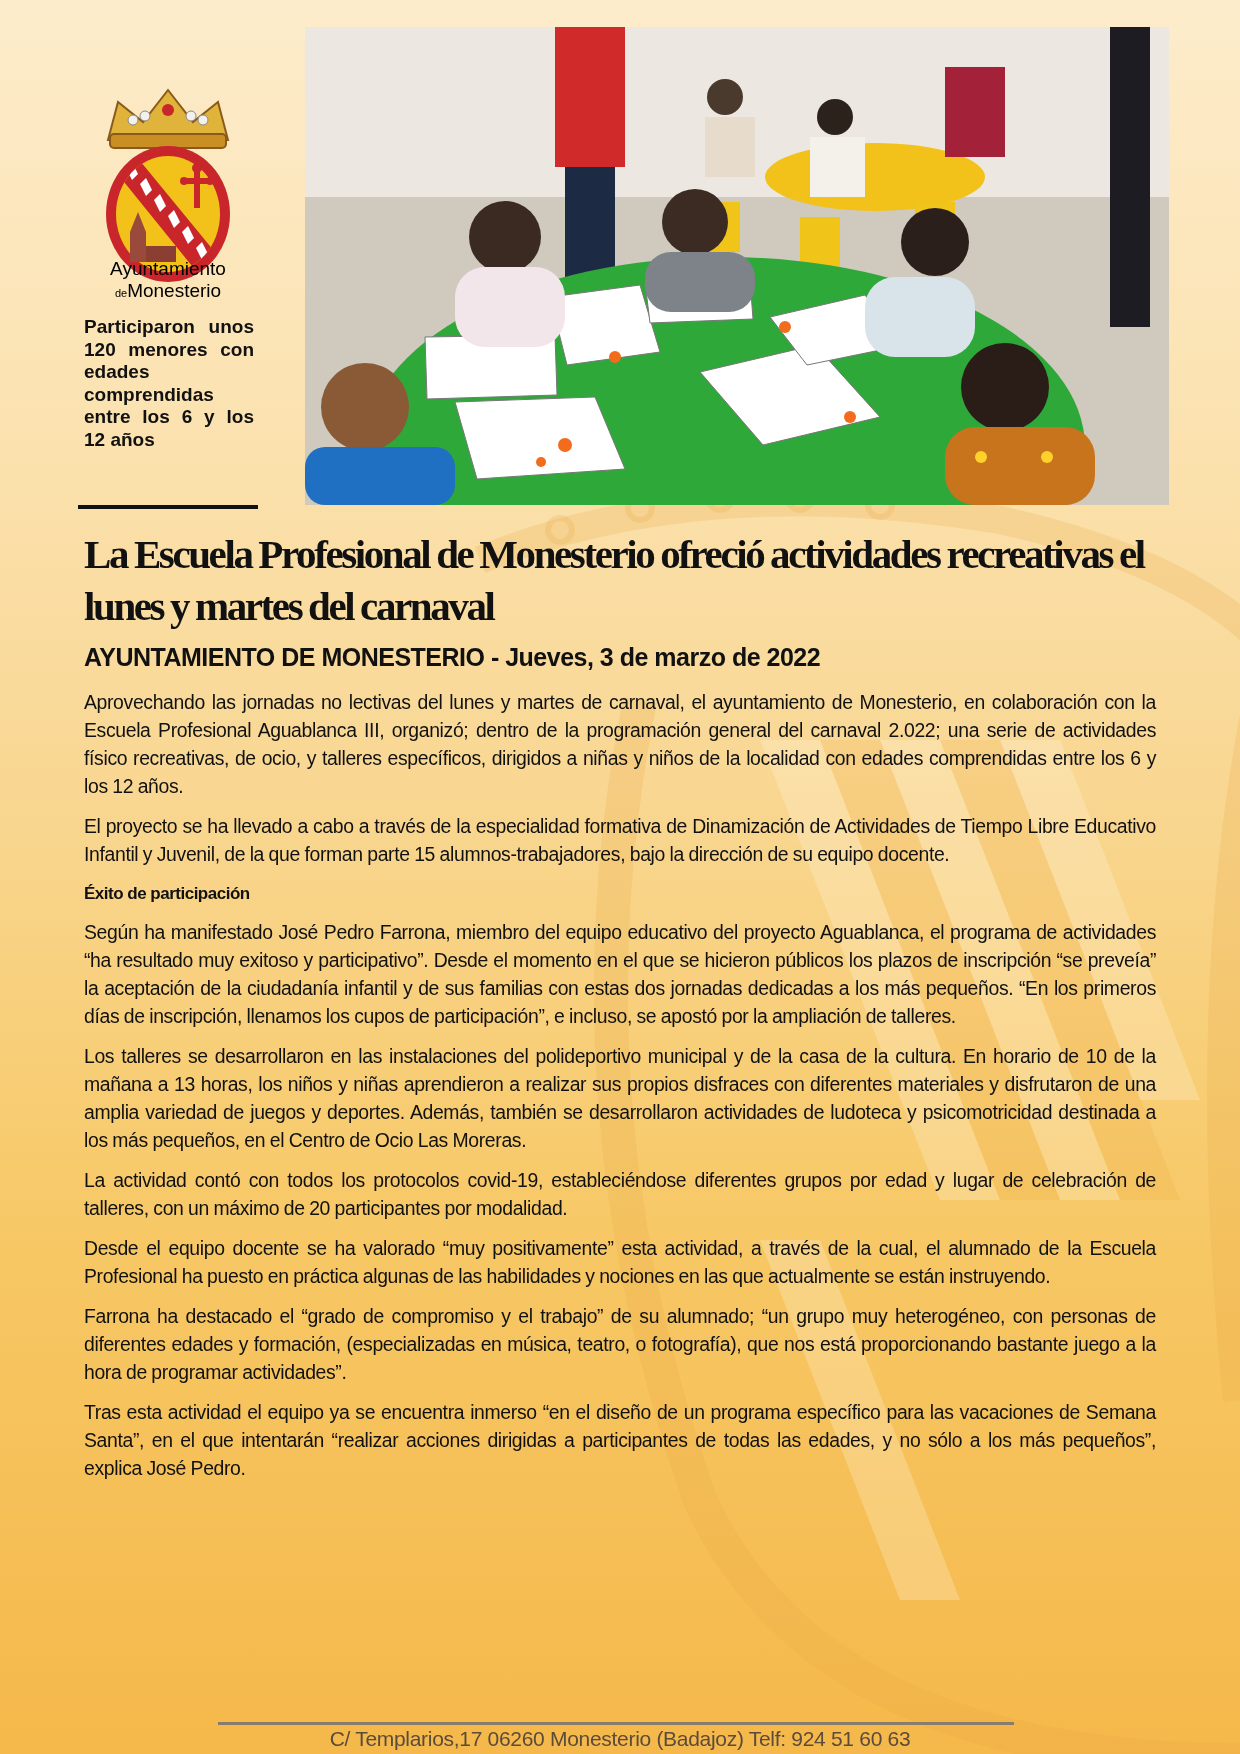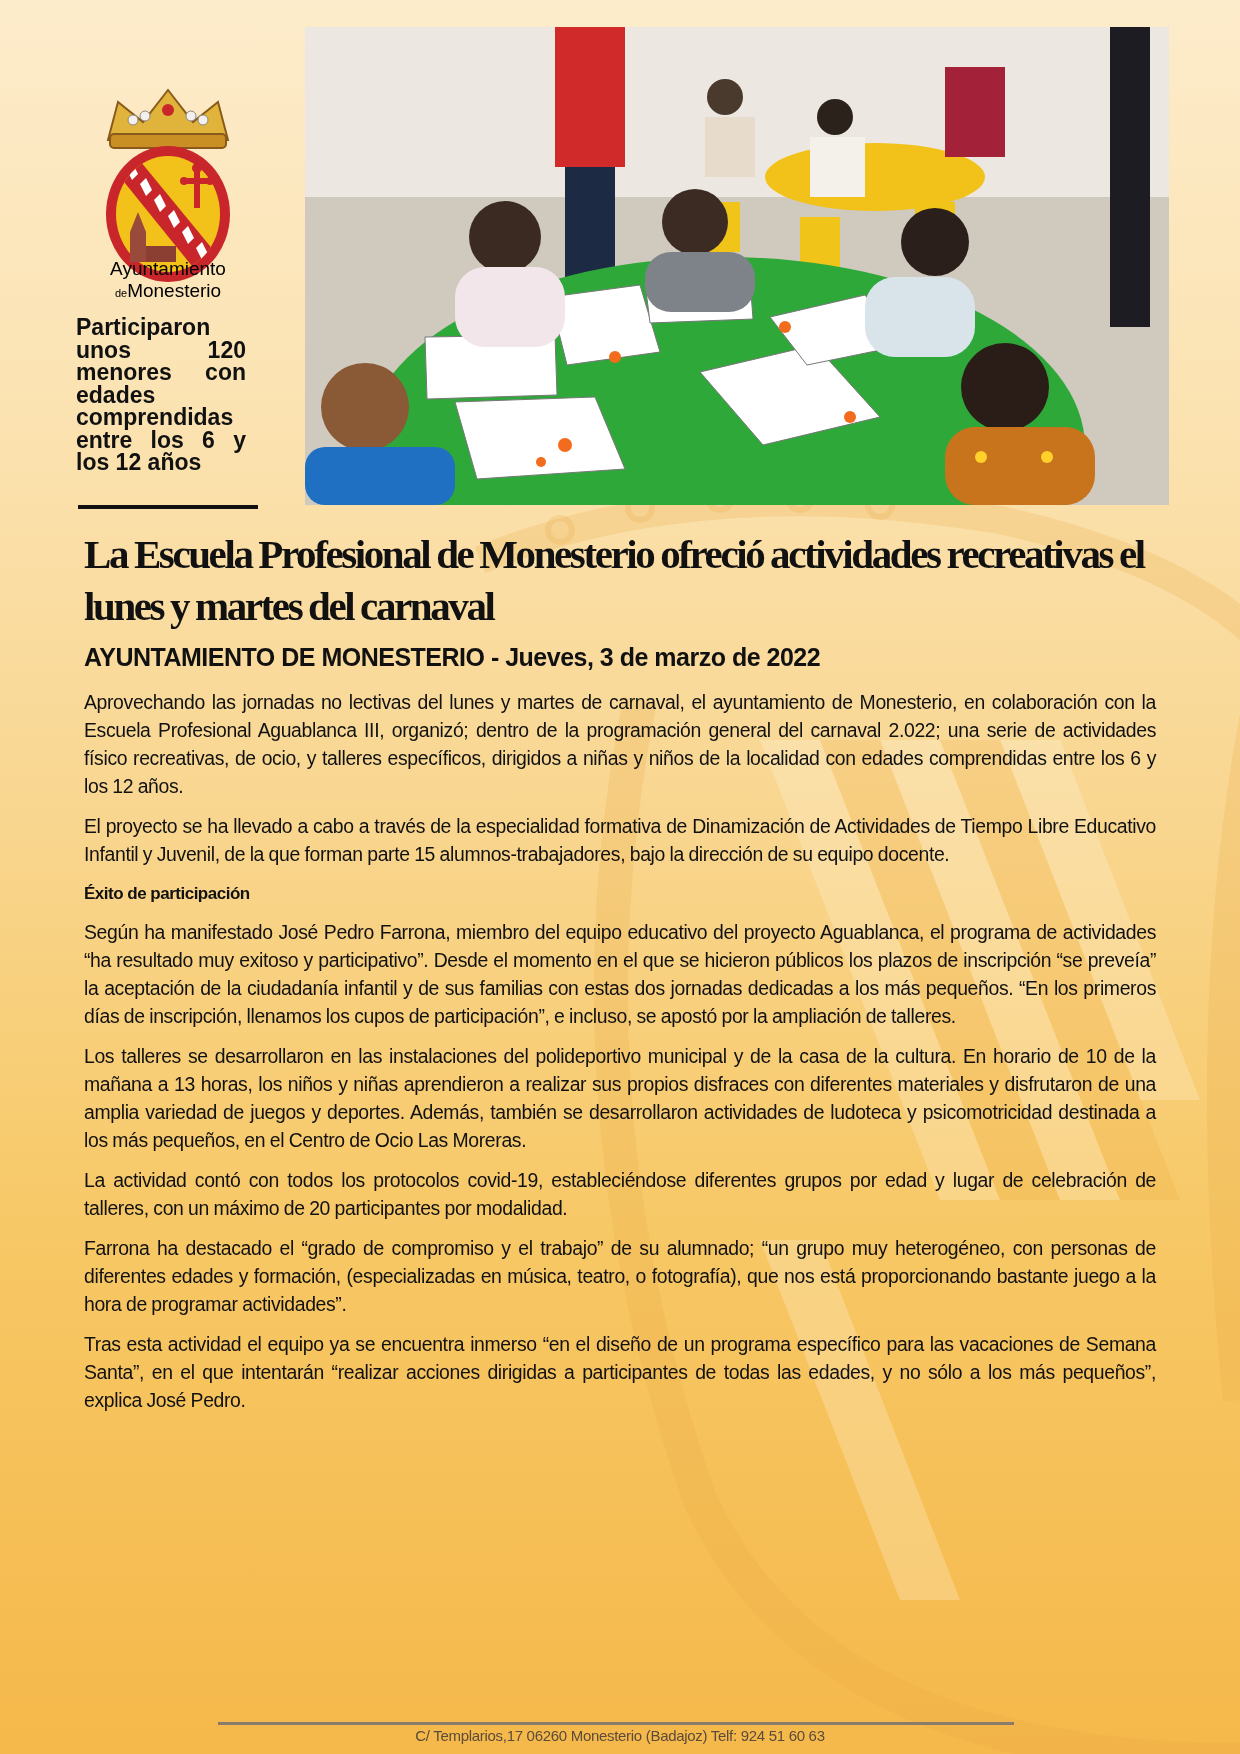--- a/index.html
+++ b/index.html
@@ -6,22 +6,22 @@
     body {
       width: 1240px; height: 1754px; overflow: hidden; position: relative;
       background: linear-gradient(180deg, #fdeccb 0%, #fbe3b3 22%, #f9d792 45%, #f7c866 70%, #f5b84a 100%);
       font-family: "Liberation Sans", sans-serif; color: #111;
     }
     .watermark { position: absolute; left: 0; top: 0; width: 1240px; height: 1754px; pointer-events: none; }
     .logo { position: absolute; left: 88px; top: 62px; width: 160px; height: 240px; }
     .logo-text { position: absolute; left: 76px; top: 258px; width: 184px; text-align: center; color: #000000; font-size: 19px; line-height: 22px; }
     .logo-text .de { font-size: 11px; }
     .sidebar-note {
-      position: absolute; left: 76px; top: 316px; width: 170px;
-      font-family: "Liberation Sans", sans-serif; font-weight: bold; font-size: 23px; line-height: 22.5px;
+      position: absolute; left: 84px; top: 316px; width: 170px;
+      font-family: "Liberation Sans", sans-serif; font-weight: bold; font-size: 19px; line-height: 22.5px;
       text-align: justify; hyphens: manual;
     }
     .sidebar-rule { position: absolute; left: 78px; top: 505px; width: 180px; height: 4px; background: #111; }
     .photo {
       position: absolute; left: 305px; top: 27px; width: 864px; height: 478px;
       background: #e8e2d6; overflow: hidden;
     }
     .title {
       position: absolute; left: 84px; top: 528px; width: 1090px; margin: 0;
       font-family: Liberation Serif, serif; font-weight: bold; font-size: 41px; line-height: 52px;
@@ -35,21 +35,21 @@
     .body-text p {
       margin: 0 8px 12px 0; font-family: "Liberation Sans Narrow", "Liberation Sans", sans-serif; font-size: 19.4px; line-height: 28px;
       text-align: justify; letter-spacing: -0.35px; word-spacing: -0.5px; transform-origin: left;
     }
     .body-text h3 {
       margin: 0 0 10px 0; font-family: "Liberation Sans", sans-serif; font-size: 17px; line-height: 28px; font-weight: bold; letter-spacing: -0.5px;
     }
     .footer-rule { position: absolute; left: 218px; top: 1722px; width: 796px; height: 3px; background: #8a7c6c; }
     .footer-text {
       position: absolute; left: 0; width: 1240px; top: 1727px; text-align: center;
-      font-size: 15px; color: #5b4b3b; letter-spacing: -0.3px;
+      font-size: 21px; color: #5b4b3b; letter-spacing: -0.3px;
     }
   </style>
 </head>
 <body>
 
 <svg class="watermark" viewBox="0 0 1240 1754">
   <g fill="none" stroke="#e8a845" stroke-opacity="0.22">
     <path d="M480 560 Q 700 470 1000 520 Q 1180 560 1260 640" stroke-width="28"></path>
     <circle cx="560" cy="530" r="12" stroke-width="6"></circle>
     <circle cx="640" cy="508" r="12" stroke-width="6"></circle>
@@ -178,18 +178,19 @@
 <h1 class="title">La Escuela Profesional de Monesterio ofreció actividades recreativas el lunes y martes del carnaval</h1>
 <div class="byline">AYUNTAMIENTO DE MONESTERIO -  Jueves, 3 de marzo de 2022</div>
 
 <div class="body-text" id="article-body">
     <p>Aprovechando las jornadas no lectivas del lunes y martes de carnaval, el ayuntamiento de Monesterio, en colabora­ción con la Escuela Profesional Aguablanca III, organizó; dentro de la programación general del carnaval 2.022; una serie de actividades físico recreativas, de ocio, y talleres específicos, dirigidos a niñas y niños de la localidad con edades comprendidas entre los 6 y los 12 años.</p>
     <p>El proyecto se ha llevado a cabo a través de la especialidad formativa de Dinamización de Actividades de Tiempo Libre Educativo Infantil y Juvenil, de la que forman parte 15 alumnos-trabajadores, bajo la dirección de su equipo docente.</p>
     <h3>Éxito de participación</h3>
     <p>Según ha manifestado José Pedro Farrona, miembro del equipo educativo del proyecto Aguablanca, el programa de actividades “ha resultado muy exitoso y participativo”. Desde el momento en el que se hicieron públicos los plazos de inscripción “se preveía” la aceptación de la ciudadanía infantil y de sus familias con estas dos jornadas dedicadas a los más pequeños. “En los primeros días de inscripción, llenamos los cupos de participación”, e incluso, se apostó por la ampliación de talleres.</p>
     <p>Los talleres se desarrollaron en las instalaciones del polideportivo municipal y de la casa de la cultura. En horario de 10 de la mañana a 13 horas, los niños y niñas aprendieron a realizar sus propios disfraces con diferentes materiales y disfrutaron de una amplia variedad de juegos y deportes. Además, también se desarrollaron actividades de ludo­teca y psicomotricidad destinada a los más pequeños, en el Centro de Ocio Las Moreras.</p>
     <p>La actividad contó con todos los protocolos covid-19, estableciéndose diferentes grupos por edad y lugar de cele­bración de talleres, con un máximo de 20 participantes por modalidad.</p>
+    <p>Desde el equipo docente se ha valorado “muy positivamente” esta actividad, a través de la cual, el alumnado de la Escuela Profesional ha puesto en práctica algunas de las habilidades y nociones en las que actualmente se están instruyendo.</p>
     <p>Farrona ha destacado el “grado de compromiso y el trabajo” de su alumnado; “un grupo muy heterogéneo, con personas de diferentes edades y formación, (especializadas en música, teatro, o fotografía), que nos está propor­cionando bastante juego a la hora de programar actividades”.</p>
     <p>Tras esta actividad el equipo ya se encuentra inmerso “en el diseño de un programa específico para las vacaciones de Semana Santa”, en el que intentarán “realizar acciones dirigidas a participantes de todas las edades, y no sólo a los más pequeños”, explica José Pedro.</p>
   </div>
 
 <div class="footer-rule"></div>
 <div class="footer-text">C/ Templarios,17  06260 Monesterio (Badajoz)  Telf: 924 51 60 63</div>
 
 </body></html>

